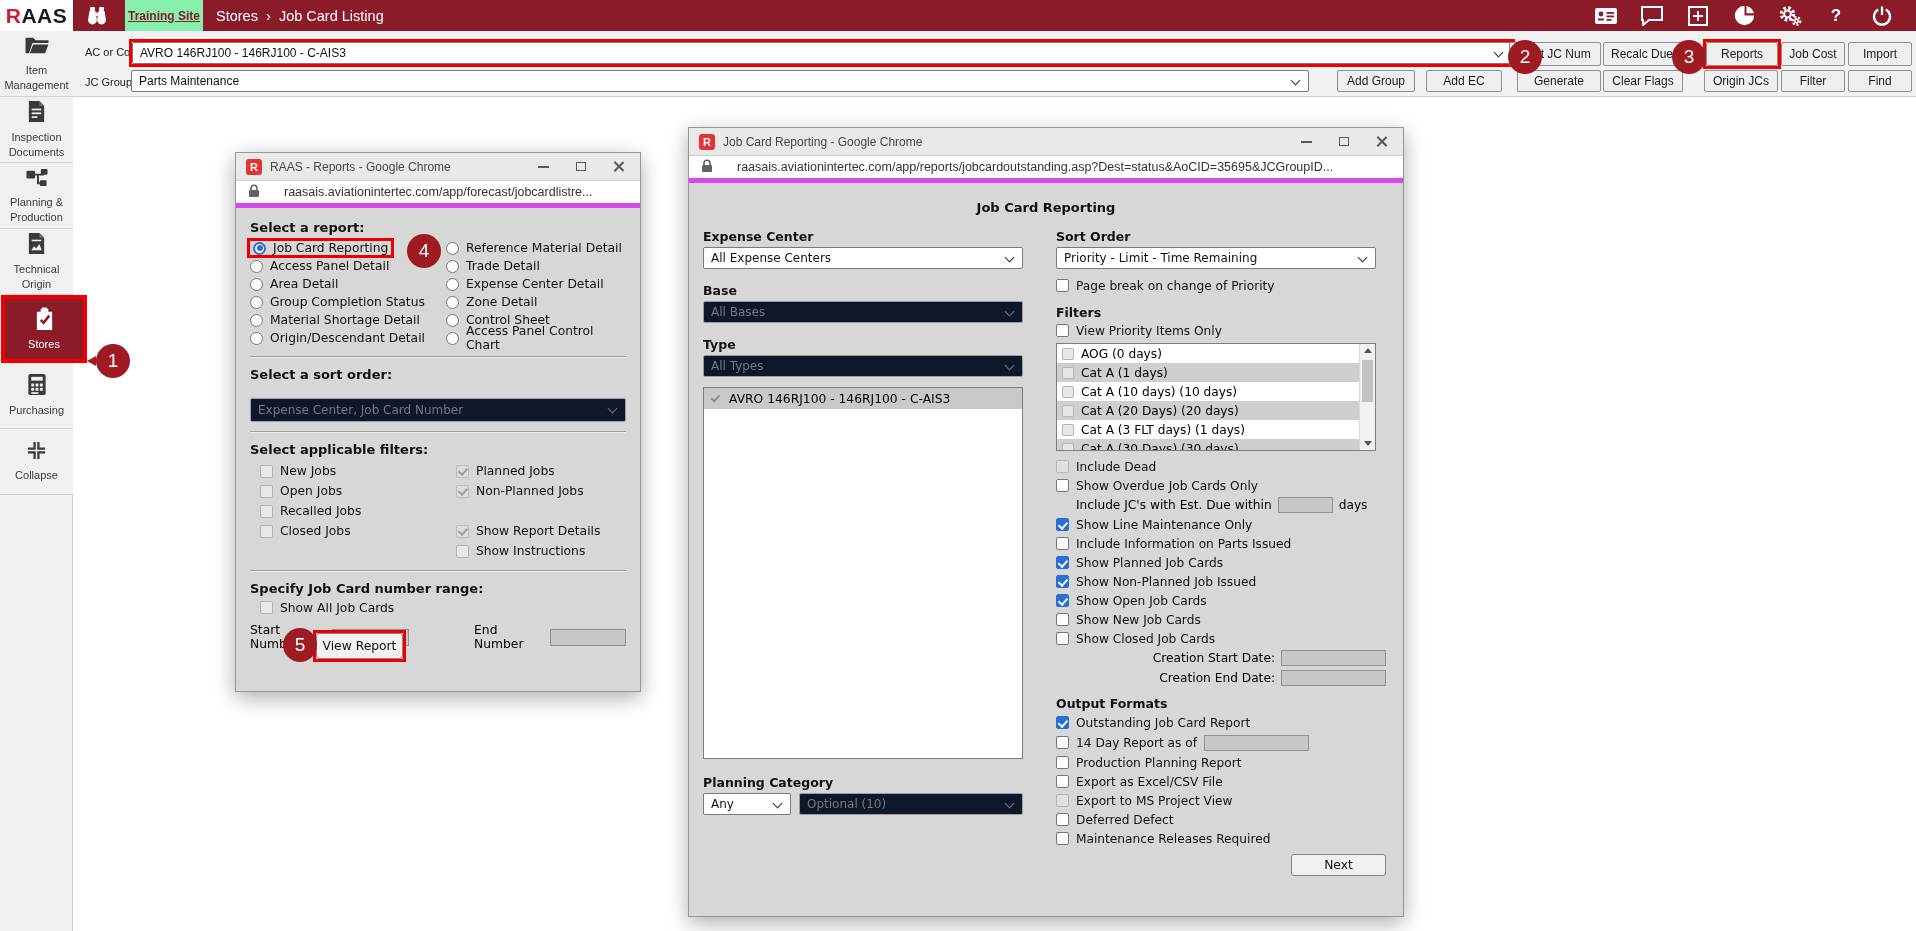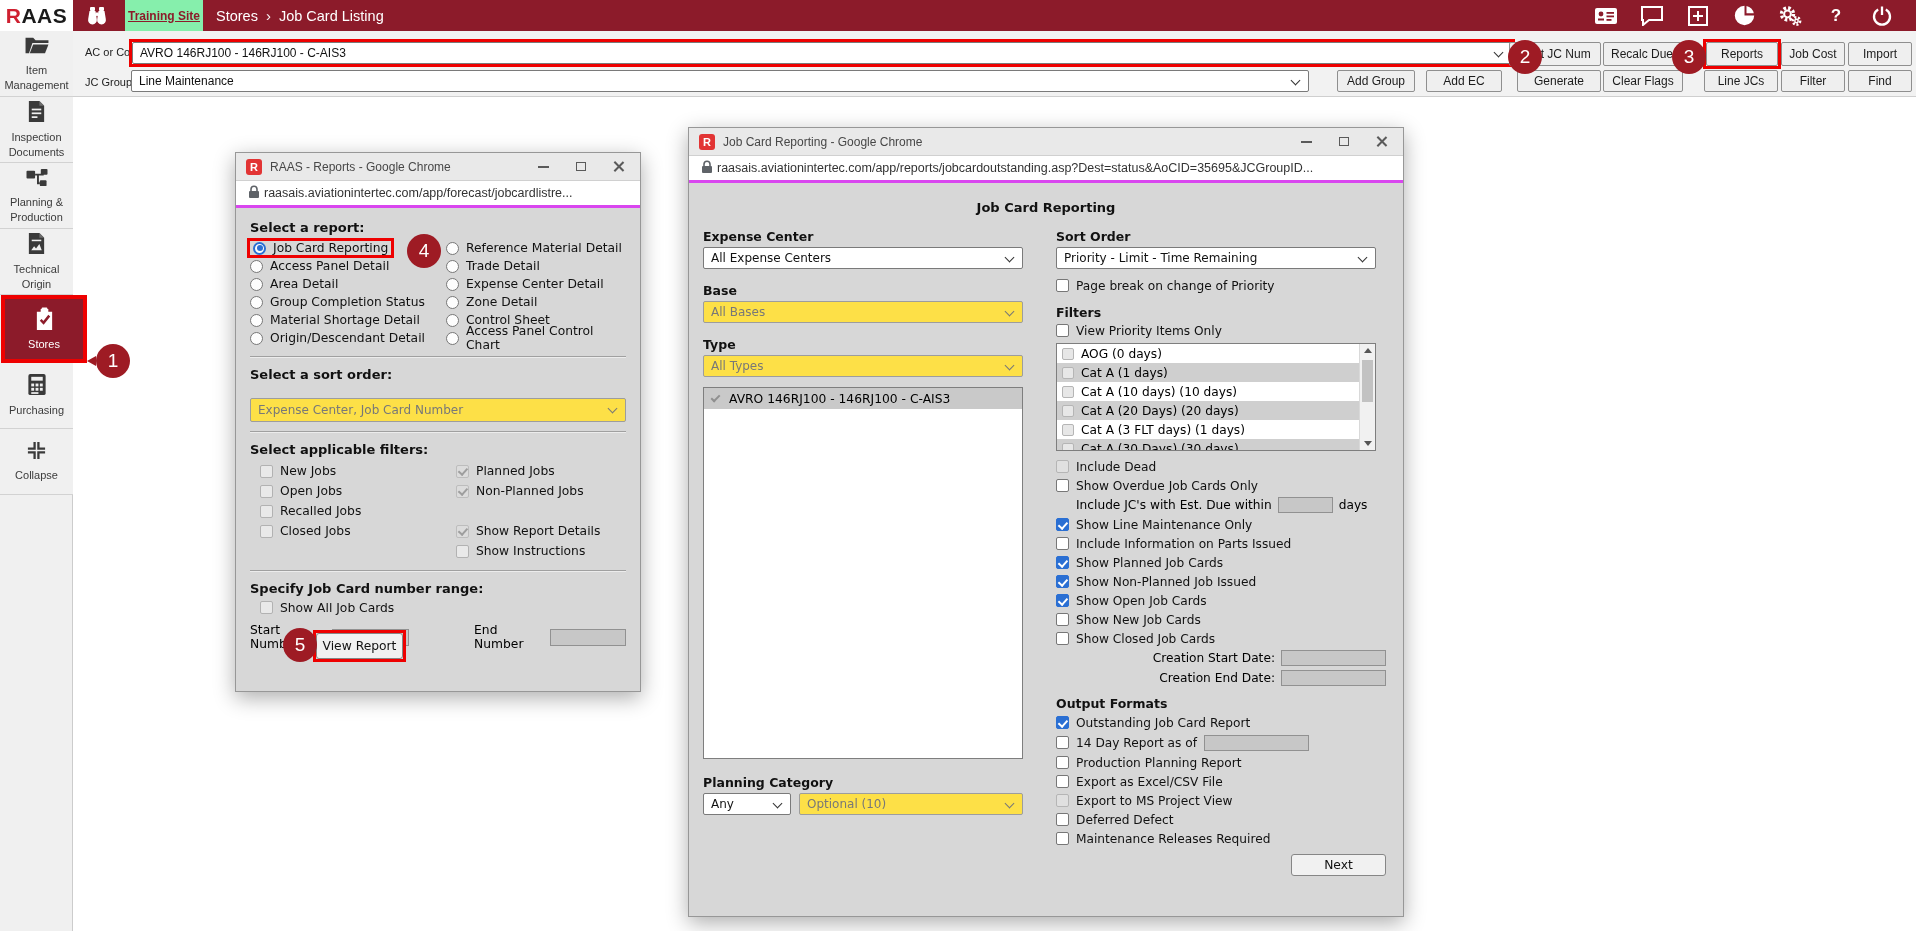--- a/index.html
+++ b/index.html
@@ -25,21 +25,21 @@
     border-bottom:1px solid #d2d2d2;color:#3b3b3b;font-size:11px;text-align:center;cursor:pointer;background:#f0f0f0}
   .sitem .lbl{line-height:1.3}
   .sitem.active{width:86px;height:68px;background:#8c1b2a;color:#fff;border:4px solid #ee0000;z-index:6;left:1px}
 
   
   .toolbar{position:absolute;left:73px;top:31px;width:1843px;height:66px;background:#f2f2f2;border-bottom:1px solid #cfcfcf;z-index:4}
   .flabel{position:absolute;font-size:11px;color:#222}
   .sel{position:relative;background:#fff;border:1px solid #7a7a7a;border-radius:2px;height:22px;display:flex;align-items:center;
     font-size:12px;color:#111;padding:0 24px 0 7px;white-space:nowrap;overflow:hidden;cursor:pointer}
   .sel::after{content:"";position:absolute;right:9px;top:6px;width:6px;height:6px;border-right:1.8px solid #333;border-bottom:1.8px solid #333;transform:rotate(45deg)}
-  .sel.dis{background:#fde047;color:#787878;border-color:#9d9d9d;cursor:default}
+  .sel.dis{background:#0f172a;color:#787878;border-color:#9d9d9d;cursor:default}
   .sel.dis::after{border-color:#777}
   .acwrap{position:absolute;left:56px;top:8px;width:1386px;height:28px;border:3px solid #ee0000;background:#fff}
   .acwrap .sel{width:100%;height:100%;border:1px solid #7a7a7a}
   .btn{position:absolute;background:#efefef;border:1px solid #8f8f8f;border-radius:2px;font-size:12px;color:#1c1c1c;
     display:flex;align-items:center;justify-content:center;cursor:pointer}
   .r1{top:11px;height:24px}.r2{top:39px;height:22px}
   .repwrap{position:absolute;left:1630px;top:8px;width:78px;height:30px;border:3px solid #ee0000;display:flex}
   .repwrap .btn{position:static;width:100%;height:100%}
 
   
@@ -50,21 +50,21 @@
   
   .window{position:absolute;background:#d7d7d7;border:1px solid #979797;box-shadow:0 6px 20px rgba(0,0,0,.32);z-index:20}
   .wtitle{height:28px;background:#e9e9e9;display:flex;align-items:center;gap:8px;padding:0 10px;font-size:12px;color:#474747;border-bottom:1px solid #d0d0d0}
   .fav{width:16px;height:16px;border-radius:3px;background:#e23434;color:#fff;font-weight:bold;font-size:11px;display:flex;align-items:center;justify-content:center;flex:none}
   .wctrl{margin-left:auto;display:flex;align-items:center;gap:27px;padding-right:6px}
   .mini{width:11px;height:2px;background:#5a5a5a}
   .maxi{width:10px;height:9px;border:1.5px solid #5a5a5a}
   .closi{position:relative;width:11px;height:11px}
   .closi::before,.closi::after{content:"";position:absolute;left:5px;top:-1px;width:1.6px;height:13px;background:#5a5a5a}
   .closi::before{transform:rotate(45deg)}.closi::after{transform:rotate(-45deg)}
-  .wurl{height:27px;background:#fff;display:flex;align-items:center;gap:4px;padding:0 12px;font-size:12.5px;color:#333;border-bottom:3px solid #d946ef}
+  .wurl{height:27px;background:#fff;display:flex;align-items:center;gap:24px;padding:0 12px;font-size:12.5px;color:#333;border-bottom:5px solid #d946ef}
   .wbody{position:absolute;left:0;right:0;top:55px;bottom:0;background:#d7d7d7;overflow:hidden;font-family:"DejaVu Sans",sans-serif}
 
   .blabel{font-weight:bold;font-size:13px;color:#111}
   .crow{display:flex;align-items:center;gap:7px;font-size:12.3px;color:#111}
   .cb{width:13px;height:13px;border:1px solid #777;background:#fff;border-radius:2px;position:relative;flex:none;cursor:pointer}
   .cb.on{background:#2a6fd3;border-color:#2a6fd3}
   .cb.on::after{content:"";position:absolute;left:3.4px;top:0.6px;width:3.6px;height:7px;border:solid #fff;border-width:0 2px 2px 0;transform:rotate(42deg)}
   .cb.soft{background:#e9e9e9;border-color:#b2b2b2}
   .cb.gchk{background:#dcdcdc;border-color:#bdbdbd}
   .cb.gchk::after{content:"";position:absolute;left:3.4px;top:0.6px;width:3.6px;height:7px;border:solid #9e9e9e;border-width:0 2px 2px 0;transform:rotate(42deg)}
@@ -261,36 +261,36 @@
 
 <div class="toolbar">
   <span class="flabel" style="left:12px;top:15px">AC or Co.:</span>
   <div class="acwrap">
     <div class="sel">
         <span>AVRO 146RJ100 - 146RJ100 - C-AIS3</span>
       </div>
   </div>
   <span class="flabel" style="left:12px;top:45px">JC Group:</span>
   <div class="sel" style="position:absolute;left:58px;top:39px;width:1178px">
-      <span>Line Maintenance</span>
+      <span>Parts Maintenance</span>
     </div>
 
   <div class="btn r1" style="left:1436px;width:92px">Next JC Num</div>
   <div class="btn r1" style="left:1530px;width:78px">Recalc Due</div>
   <div class="repwrap">
     <div class="btn">Reports</div>
   </div>
   <div class="btn r1" style="left:1708px;width:64px">Job Cost</div>
   <div class="btn r1" style="left:1775px;width:64px">Import</div>
 
   <div class="btn r2" style="left:1264px;width:78px">Add Group</div>
   <div class="btn r2" style="left:1353px;width:76px">Add EC</div>
   <div class="btn r2" style="left:1444px;width:84px">Generate</div>
   <div class="btn r2" style="left:1530px;width:80px">Clear Flags</div>
-  <div class="btn r2" style="left:1631px;width:74px">Line JCs</div>
+  <div class="btn r2" style="left:1631px;width:74px">Origin JCs</div>
   <div class="btn r2" style="left:1708px;width:64px">Filter</div>
   <div class="btn r2" style="left:1775px;width:64px">Find</div>
 </div>
 
 <div class="window reports">
   <div class="wtitle">
     <span class="fav">R</span>
     <span>RAAS - Reports - Google Chrome</span>
     <span class="wctrl">
       <span class="mini"></span>

